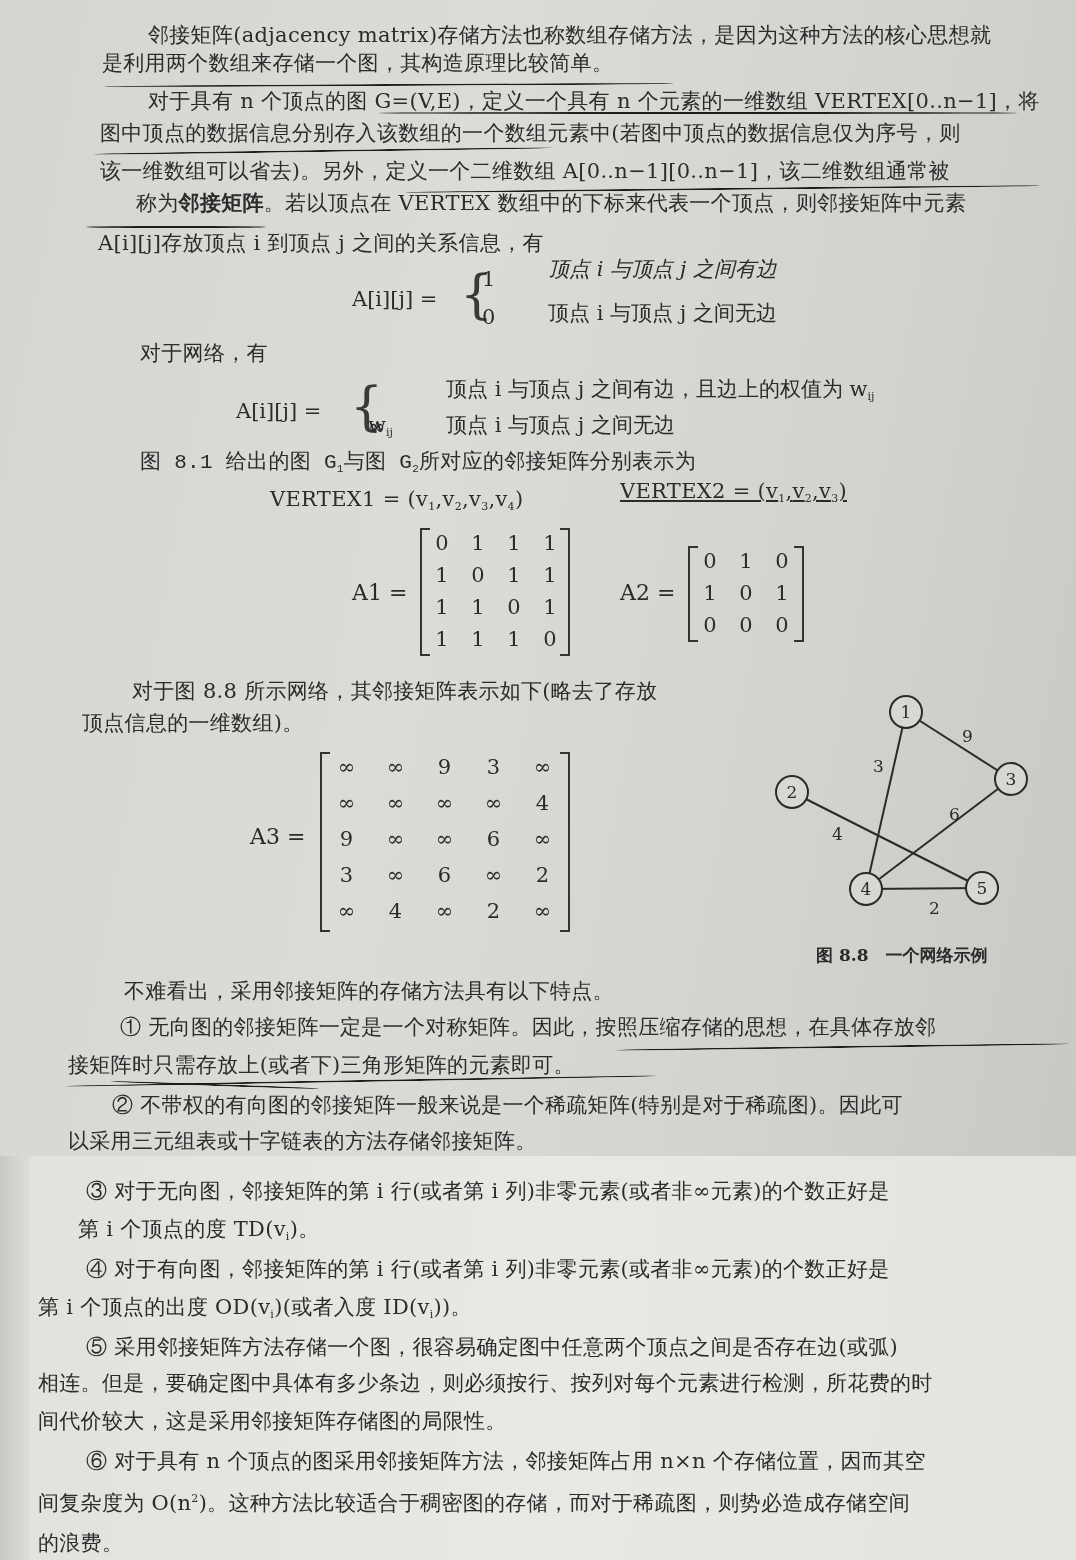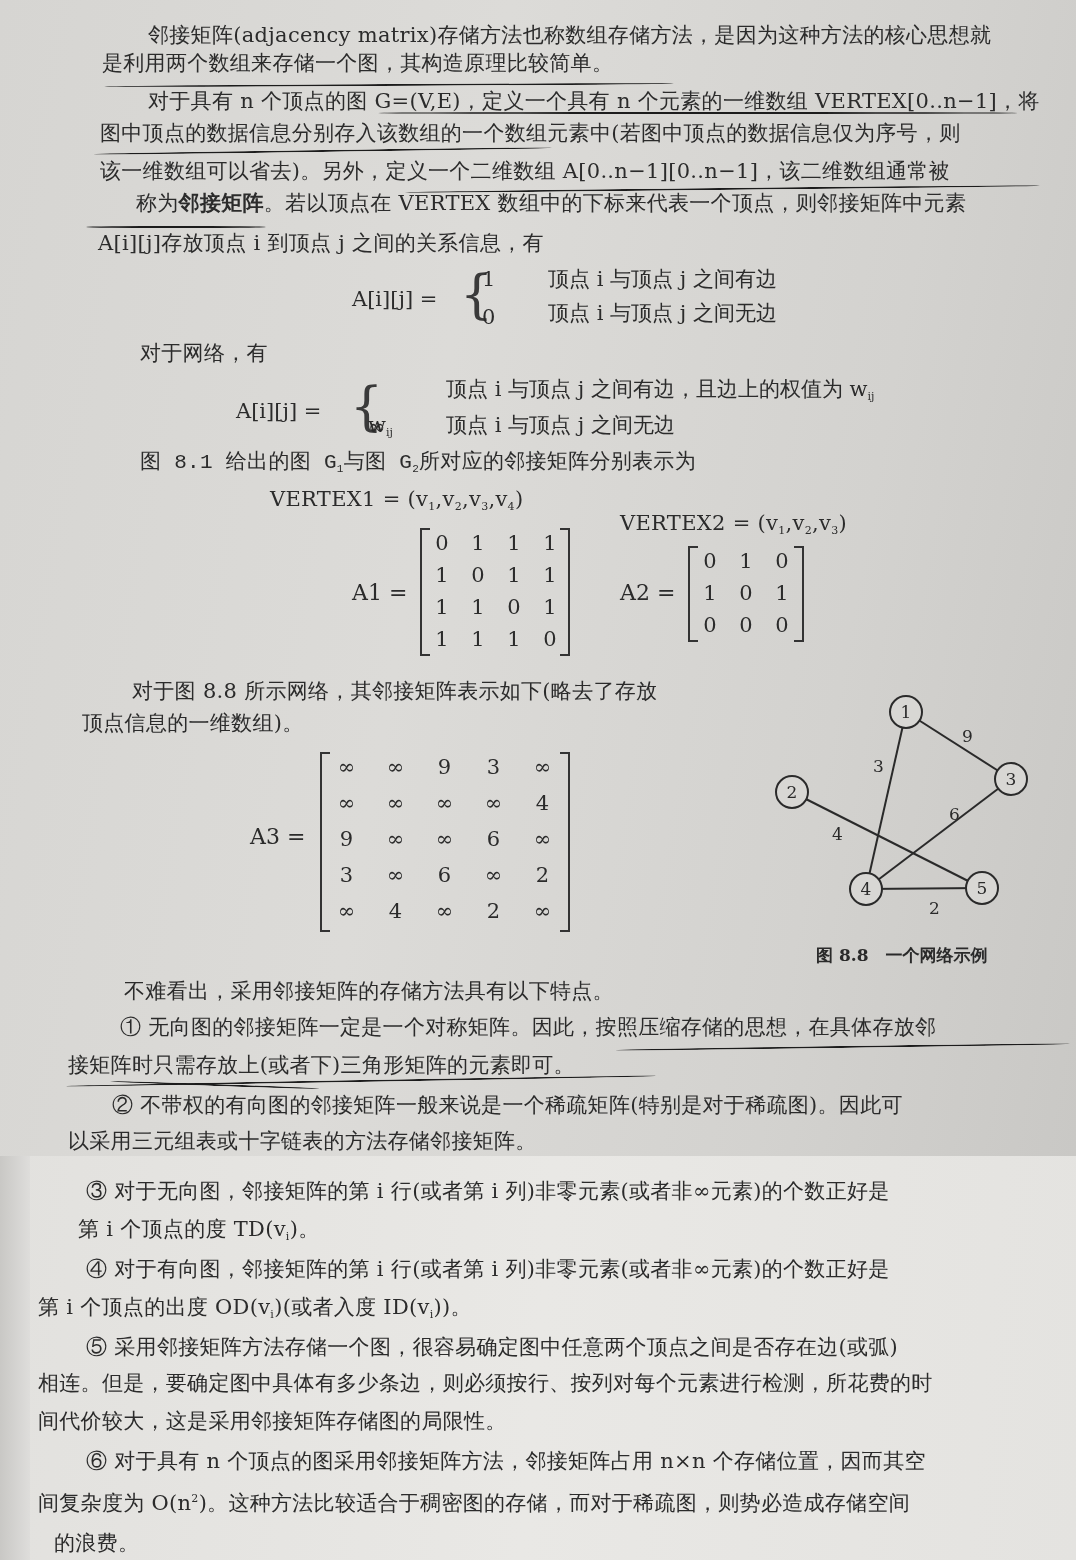--- a/index.html
+++ b/index.html
@@ -71,40 +71,40 @@
 
 <div class="ul-pen" style="left:104px;top:84px;width:570px;transform:rotate(-0.3deg);"></div>
 <div class="ul-pen" style="left:378px;top:112px;width:640px;"></div>
 <div class="ul-pen" style="left:92px;top:150px;width:460px;transform:rotate(-0.8deg);"></div>
 <div class="ul-pen" style="left:404px;top:188px;width:636px;transform:rotate(-0.6deg);"></div>
 <div class="ul-pen" style="left:86px;top:226px;width:180px;"></div>
 
 <div class="formula" style="left:352px;top:284px;">A[i][j] =</div>
 <div class="brace" style="left:460px;top:268px;">{</div>
 <div class="formula" style="left:482px;top:264px;">1</div>
-<div class="formula" style="left:548px;top:264px;">顶点 i 与顶点 j 之间有边</div>
+<div class="formula" style="left:548px;top:254px;font-style:italic;">顶点 i 与顶点 j 之间有边</div>
 <div class="formula" style="left:482px;top:302px;">0</div>
 <div class="formula" style="left:548px;top:298px;">顶点 i 与顶点 j 之间无边</div>
 
 <div class="line" style="left:140px;top:338px;">对于网络，有</div>
 
 <div class="formula" style="left:236px;top:396px;">A[i][j] =</div>
 <div class="brace" style="left:350px;top:380px;">{</div>
 <div class="formula" style="left:368px;top:378px;margin-top:32px;"><span>w</span><span class="sub">ij</span></div>
 <div class="formula" style="left:446px;top:374px;"><span>顶点 i 与顶点 j 之间有边，且边上的权值为 w</span><span class="sub">ij</span></div>
 <div class="formula" style="left:368px;top:412px;">∞</div>
 <div class="formula" style="left:446px;top:410px;">顶点 i 与顶点 j 之间无边</div>
 
 <div class="line" style="left:140px;top:448px;font-family:Liberation Mono, monospace;">
   <span>图 8.1 给出的图 G</span><span class="sub">1</span><span>与图 G</span><span class="sub">2</span><span>所对应的邻接矩阵分别表示为</span>
 </div>
 <div class="line" style="left:270px;top:484px;">
   <span>VERTEX1 = (</span><span>v</span><span class="sub">1</span>,<span>v</span><span class="sub">2</span>,<span>v</span><span class="sub">3</span>,<span>v</span><span class="sub">4</span><span>)</span>
 </div>
-<div class="line" style="left:620px;top:508px;">
+<div class="line" style="left:620px;top:476px;text-decoration:underline;">
   <span>VERTEX2 = (</span><span>v</span><span class="sub">1</span>,<span>v</span><span class="sub">2</span>,<span>v</span><span class="sub">3</span><span>)</span>
 </div>
 
 <div class="mlabel" style="left:352px;top:578px;">A1 =</div>
 <div class="matrix" id="mA1" style="left:420px;top:528px;width:150px;height:128px;">
   <div class="bracket-l"></div>
     <div class="bracket-r"></div>
 <div class="cell" style="left: 4px; top: 0px; width: 36px;">0</div>
     <div class="cell" style="left: 40px; top: 0px; width: 36px;">1</div>
     <div class="cell" style="left: 76px; top: 0px; width: 36px;">1</div>
@@ -215,13 +215,13 @@
 <div class="line" style="left:38px;top:1292px;text-align:right;">
   <span>第 i 个顶点的出度 OD(v</span><span class="sub">i</span><span>)(或者入度 ID(v</span><span class="sub">i</span><span>))。</span>
 </div>
 <div class="line" style="left:86px;top:1332px;">⑤ 采用邻接矩阵方法存储一个图，很容易确定图中任意两个顶点之间是否存在边(或弧)</div>
 <div class="line" style="left:38px;top:1368px;">相连。但是，要确定图中具体有多少条边，则必须按行、按列对每个元素进行检测，所花费的时</div>
 <div class="line" style="left:38px;top:1406px;">间代价较大，这是采用邻接矩阵存储图的局限性。</div>
 <div class="line" style="left:86px;top:1446px;">⑥ 对于具有 n 个顶点的图采用邻接矩阵方法，邻接矩阵占用 n×n 个存储位置，因而其空</div>
 <div class="line" style="left:38px;top:1484px;">
   <span>间复杂度为 O(n</span><span class="sup">2</span><span>)。这种方法比较适合于稠密图的存储，而对于稀疏图，则势必造成存储空间</span>
 </div>
-<div class="line" style="left:38px;top:1528px;margin-left:16px;">的浪费。</div>
+<div class="line" style="left:38px;top:1528px;">的浪费。</div>
 
 </body></html>

